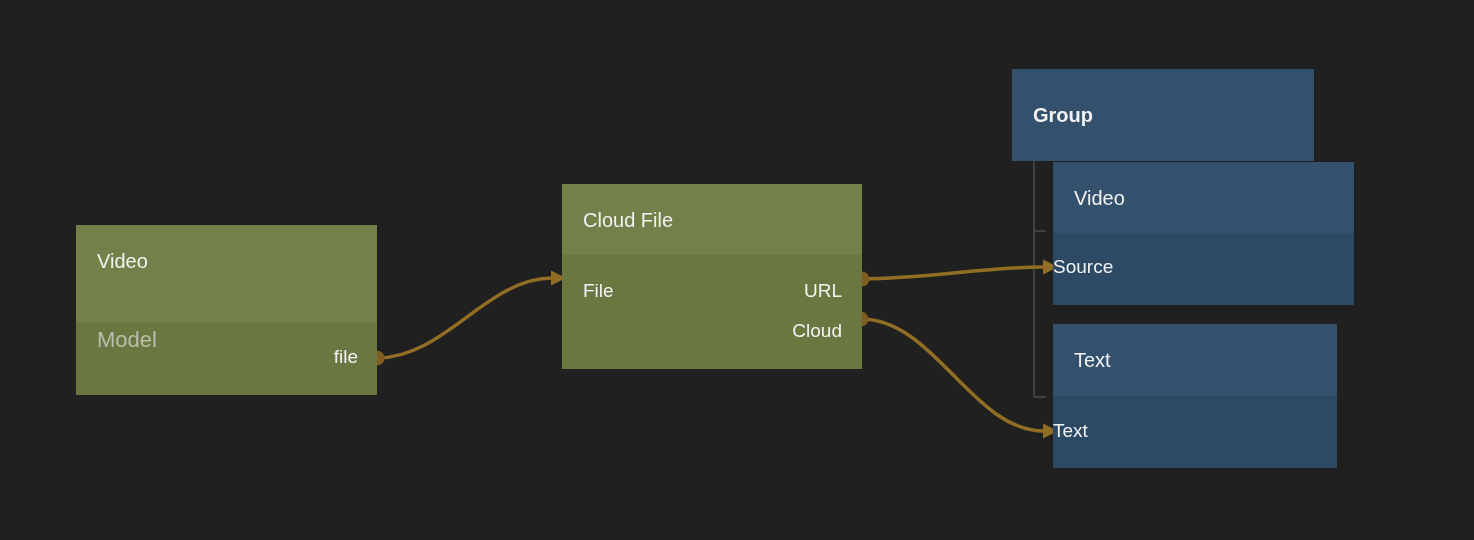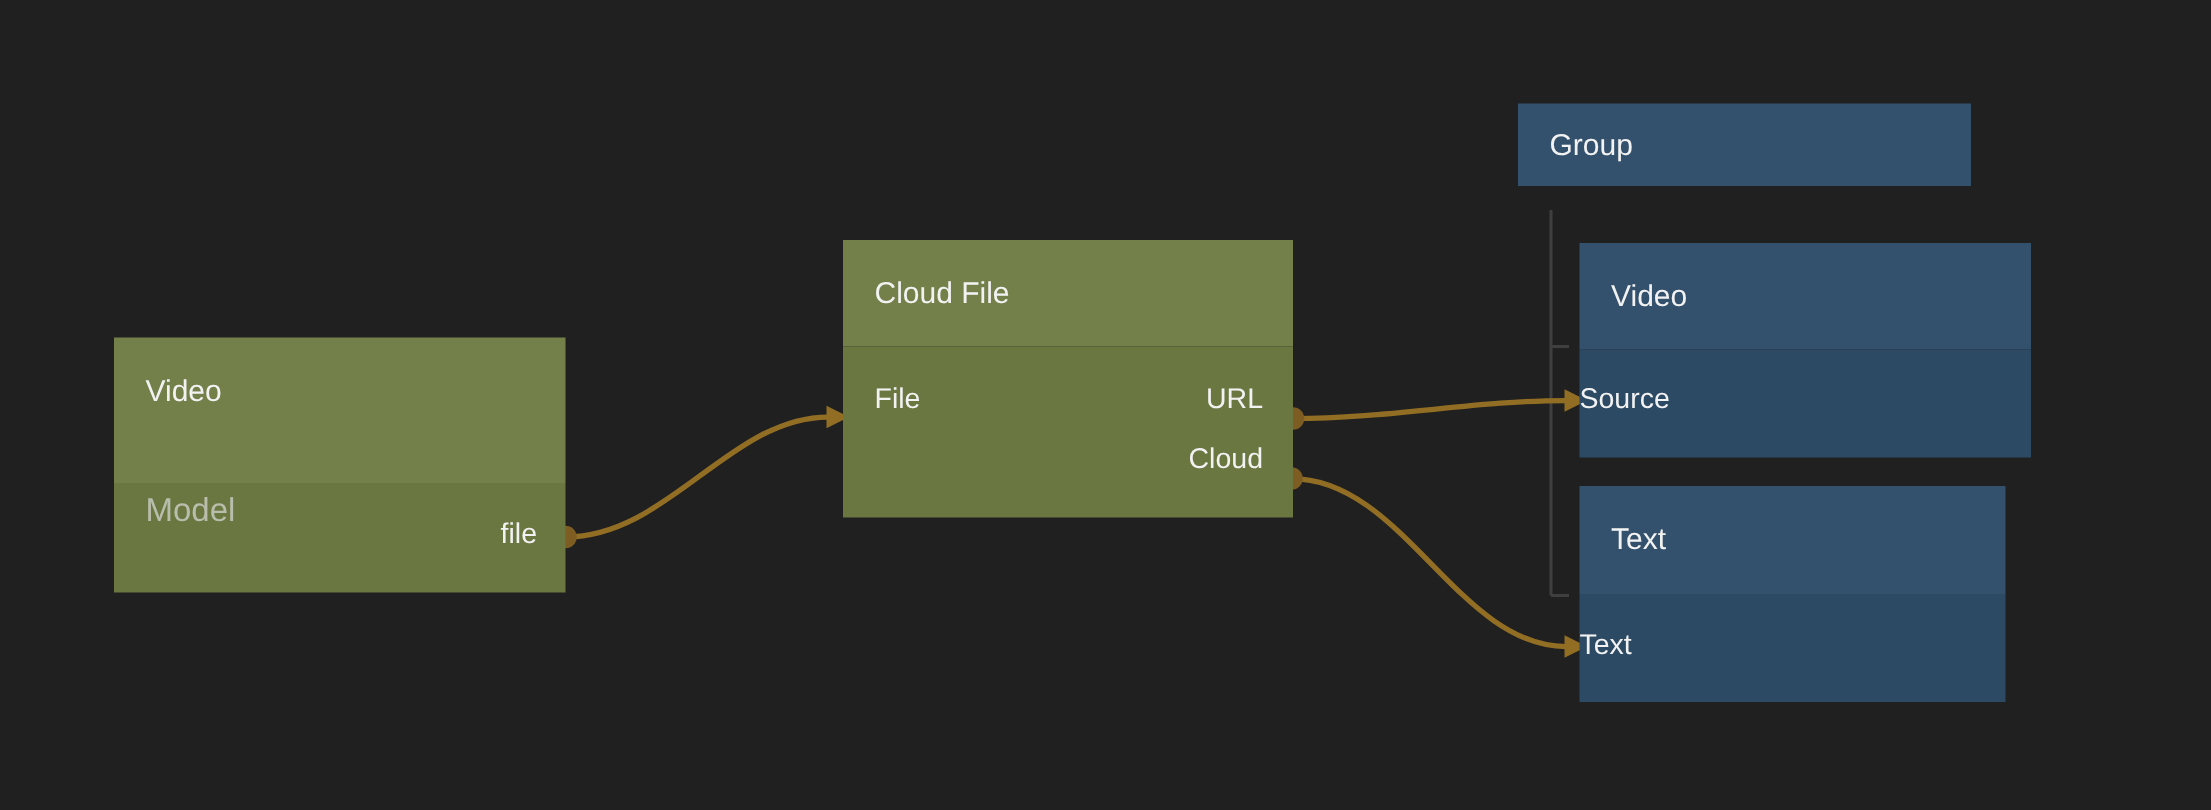--- a/index.html
+++ b/index.html
@@ -68,38 +68,38 @@
       <div class="title">Video</div>
       <div class="subtitle">Model</div>
     </div>
     <div class="bdy" style="height:73px; padding-top:15px; box-sizing:border-box;">
       <div class="row out-only">
         <span class="port-label">file</span>
       </div>
     </div>
   </div>
 
-  <div class="node green" style="left:562px; top:160px; width:300px;">
+  <div class="node green" style="left:562px; top:184px; width:300px;">
     <div class="hdr pad" style="height:71px;">
       <div class="title">Cloud File</div>
     </div>
     <div class="bdy" style="height:114px; padding-top:16px; box-sizing:border-box;">
       <div class="row both">
         <span class="port-label">File</span>
         <span class="port-label">URL</span>
       </div>
       <div class="row both">
         <span></span>
         <span class="port-label">Cloud</span>
       </div>
     </div>
   </div>
 
   <div class="node blue" style="left:1012px; top:69px; width:302px;">
-    <div class="hdr center" style="height:55px;">
+    <div class="hdr center" style="height:92px;font-weight:bold;">
       <div class="title">Group</div>
     </div>
   </div>
 
   <div class="node blue" style="left:1053px; top:162px; width:301px;">
     <div class="hdr center" style="height:71px;">
       <div class="title">Video</div>
     </div>
     <div class="bdy" style="height:72px; padding-top:14px; box-sizing:border-box;">
       <div class="row in-only">

